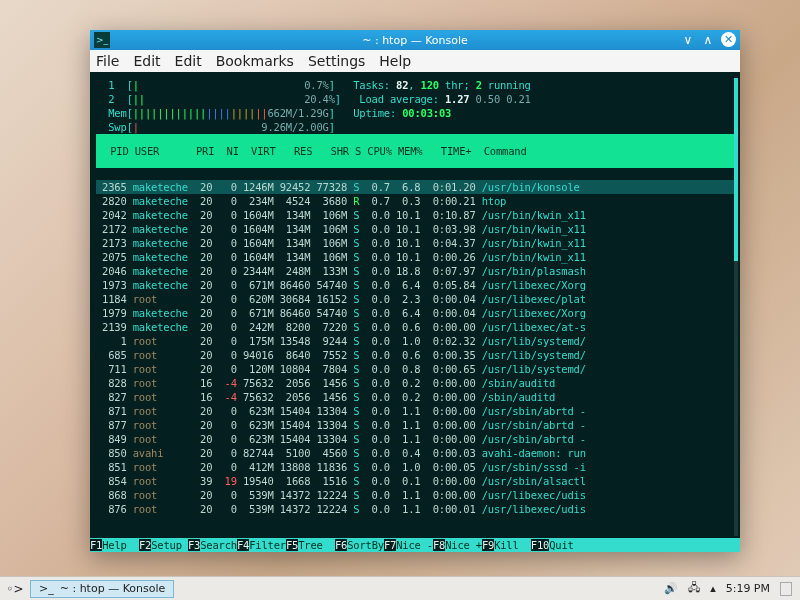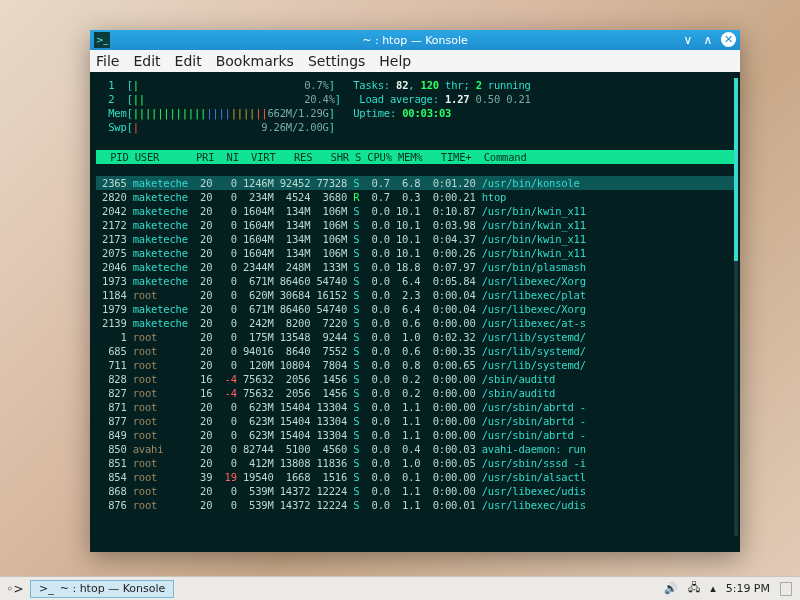--- a/index.html
+++ b/index.html
@@ -17,21 +17,21 @@
                   color:#fff; cursor:pointer; font-size:12px; }
   .winbtns .close { background:#fff; color:#1e8fd0; border-radius:50%; width:15px; height:15px; font-size:11px; }
   .menubar { height:22px; background:#f5f5f5; display:flex; align-items:center; padding:0 6px; gap:14px;
              font-size:14px; color:#222; }
   .menubar span { cursor:pointer; }
   .term { flex:1; background:#031f1f; font-family:"DejaVu Sans Mono",Menlo,monospace; font-size:10.5px;
           line-height:14px; color:#b8d8d0; padding:6px 4px 0 6px; overflow:hidden; position:relative; letter-spacing:-0.2px;}
   .meters { white-space:pre; }
   .cyan { color:#33dccc; } .green { color:#2aff66; } .grey { color:#7aa; }
   .bold { font-weight:bold; } .white { color:#e8f4f0;text-align:center; }
-  .hdr { background:#11e294; color:#032; white-space:pre; padding:0 2px; margin-top:16px; }
+  .hdr { background:#11e294; color:#032; white-space:pre; padding:10px 2px; margin-top:0; }
   .rows { white-space:pre; }
   .row { height:14px; line-height:14px;}
   .sel { background:#0d5757;margin-top:12px; }
   .user1 { color:#33dccc; } .user2 { color:#a08860; }
   .run { color:#2aff66; } .sleep { color:#33dccc; }
   .fkeys { position:absolute; left:0; right:0; bottom:0; height:14px; background:#33dccc; color:#032;
            white-space:pre; font-family:inherit; font-size:10.5px; }
   .fk { color:#e8f4f0; background:#031f1f; }
   .taskbar { position:absolute; left:0; right:0; bottom:0; height:24px; background:#eceae7;
              border-top:1px solid #c9c3bc; display:flex; align-items:center; font-size:11px; color:#222; }
@@ -68,20 +68,21 @@
     <div class="scrollbar">
         <div class="thumb"></div>
       </div>
     <div class="meters" id="meters">  <span class="cyan">1</span>  <span class="cyan">[</span><span class="green">|</span>                          <span class="grey"> 0.7%</span><span class="cyan">]</span>   <span class="cyan">Tasks: <span class="white bold">82</span>, <span class="green bold">120</span> thr; <span class="green bold">2</span> running</span>
   <span class="cyan">2</span>  <span class="cyan">[</span><span class="green">||</span>                         <span class="grey"> 20.4%</span><span class="cyan">]</span>   <span class="cyan">Load average: <span class="white bold">1.27</span> <span class="grey">0.50 0.21</span></span>
   <span class="cyan">Mem</span><span class="cyan">[</span><span class="green">||||||||||||</span><span style="color:#4a7fff">||||</span><span style="color:#d4a030">||||</span><span style="color:#ff6040">||</span><span class="grey">662M/1.29G</span><span class="cyan">]</span>   <span class="cyan">Uptime: <span class="green bold">00:03:03</span></span>
   <span class="cyan">Swp</span><span class="cyan">[</span><span style="color:#ff5050">|</span>                    <span class="grey">9.26M/2.00G</span><span class="cyan">]</span>
 </div>
     <div class="hdr">  PID USER      PRI  NI  VIRT   RES   SHR S CPU% MEM%   TIME+  Command</div>
     <div class="rows" id="rows"><div class="row sel"> 2365 <span class="user1">maketeche</span>  20 <span>  0</span> 1246M 92452 77328 <span class="sleep">S</span>  0.7  6.8  0:01.20 <span class="cyan">/usr/bin/konsole</span></div><div class="row"> 2820 <span class="user1">maketeche</span>  20 <span>  0</span>  234M  4524  3680 <span class="run">R</span>  0.7  0.3  0:00.21 <span class="cyan">htop</span></div><div class="row"> 2042 <span class="user1">maketeche</span>  20 <span>  0</span> 1604M  134M  106M <span class="sleep">S</span>  0.0 10.1  0:10.87 <span class="cyan">/usr/bin/kwin_x11</span></div><div class="row"> 2172 <span class="user1">maketeche</span>  20 <span>  0</span> 1604M  134M  106M <span class="sleep">S</span>  0.0 10.1  0:03.98 <span class="cyan">/usr/bin/kwin_x11</span></div><div class="row"> 2173 <span class="user1">maketeche</span>  20 <span>  0</span> 1604M  134M  106M <span class="sleep">S</span>  0.0 10.1  0:04.37 <span class="cyan">/usr/bin/kwin_x11</span></div><div class="row"> 2075 <span class="user1">maketeche</span>  20 <span>  0</span> 1604M  134M  106M <span class="sleep">S</span>  0.0 10.1  0:00.26 <span class="cyan">/usr/bin/kwin_x11</span></div><div class="row"> 2046 <span class="user1">maketeche</span>  20 <span>  0</span> 2344M  248M  133M <span class="sleep">S</span>  0.0 18.8  0:07.97 <span class="cyan">/usr/bin/plasmash</span></div><div class="row"> 1973 <span class="user1">maketeche</span>  20 <span>  0</span>  671M 86460 54740 <span class="sleep">S</span>  0.0  6.4  0:05.84 <span class="cyan">/usr/libexec/Xorg</span></div><div class="row"> 1184 <span class="user2">root     </span>  20 <span>  0</span>  620M 30684 16152 <span class="sleep">S</span>  0.0  2.3  0:00.04 <span class="cyan">/usr/libexec/plat</span></div><div class="row"> 1979 <span class="user1">maketeche</span>  20 <span>  0</span>  671M 86460 54740 <span class="sleep">S</span>  0.0  6.4  0:00.04 <span class="cyan">/usr/libexec/Xorg</span></div><div class="row"> 2139 <span class="user1">maketeche</span>  20 <span>  0</span>  242M  8200  7220 <span class="sleep">S</span>  0.0  0.6  0:00.00 <span class="cyan">/usr/libexec/at-s</span></div><div class="row">    1 <span class="user2">root     </span>  20 <span>  0</span>  175M 13548  9244 <span class="sleep">S</span>  0.0  1.0  0:02.32 <span class="cyan">/usr/lib/systemd/</span></div><div class="row">  685 <span class="user2">root     </span>  20 <span>  0</span> 94016  8640  7552 <span class="sleep">S</span>  0.0  0.6  0:00.35 <span class="cyan">/usr/lib/systemd/</span></div><div class="row">  711 <span class="user2">root     </span>  20 <span>  0</span>  120M 10804  7804 <span class="sleep">S</span>  0.0  0.8  0:00.65 <span class="cyan">/usr/lib/systemd/</span></div><div class="row">  828 <span class="user2">root     </span>  16 <span style="color:#ff6060"> -4</span> 75632  2056  1456 <span class="sleep">S</span>  0.0  0.2  0:00.00 <span class="cyan">/sbin/auditd</span></div><div class="row">  827 <span class="user2">root     </span>  16 <span style="color:#ff6060"> -4</span> 75632  2056  1456 <span class="sleep">S</span>  0.0  0.2  0:00.00 <span class="cyan">/sbin/auditd</span></div><div class="row">  871 <span class="user2">root     </span>  20 <span>  0</span>  623M 15404 13304 <span class="sleep">S</span>  0.0  1.1  0:00.00 <span class="cyan">/usr/sbin/abrtd -</span></div><div class="row">  877 <span class="user2">root     </span>  20 <span>  0</span>  623M 15404 13304 <span class="sleep">S</span>  0.0  1.1  0:00.00 <span class="cyan">/usr/sbin/abrtd -</span></div><div class="row">  849 <span class="user2">root     </span>  20 <span>  0</span>  623M 15404 13304 <span class="sleep">S</span>  0.0  1.1  0:00.00 <span class="cyan">/usr/sbin/abrtd -</span></div><div class="row">  850 <span class="user2">avahi    </span>  20 <span>  0</span> 82744  5100  4560 <span class="sleep">S</span>  0.0  0.4  0:00.03 <span class="cyan">avahi-daemon: run</span></div><div class="row">  851 <span class="user2">root     </span>  20 <span>  0</span>  412M 13808 11836 <span class="sleep">S</span>  0.0  1.0  0:00.05 <span class="cyan">/usr/sbin/sssd -i</span></div><div class="row">  854 <span class="user2">root     </span>  39 <span style="color:#ff6060"> 19</span> 19540  1668  1516 <span class="sleep">S</span>  0.0  0.1  0:00.00 <span class="cyan">/usr/sbin/alsactl</span></div><div class="row">  868 <span class="user2">root     </span>  20 <span>  0</span>  539M 14372 12224 <span class="sleep">S</span>  0.0  1.1  0:00.00 <span class="cyan">/usr/libexec/udis</span></div><div class="row">  876 <span class="user2">root     </span>  20 <span>  0</span>  539M 14372 12224 <span class="sleep">S</span>  0.0  1.1  0:00.01 <span class="cyan">/usr/libexec/udis</span></div></div>
+    <div class="fkeys" id="fkeys"><span class="fk">F1</span>Help  <span class="fk">F2</span>Setup <span class="fk">F3</span>Search<span class="fk">F4</span>Filter<span class="fk">F5</span>Tree  <span class="fk">F6</span>SortBy<span class="fk">F7</span>Nice -<span class="fk">F8</span>Nice +<span class="fk">F9</span>Kill  <span class="fk">F10</span>Quit </div>
   </div>
 </div>
 
 <div class="taskbar">
   <div class="tb-start">◦&gt;</div>
   <div class="tb-app">
     <span>&gt;_</span>
     <span>~ : htop — Konsole</span>
   </div>
   <div class="tb-right">

